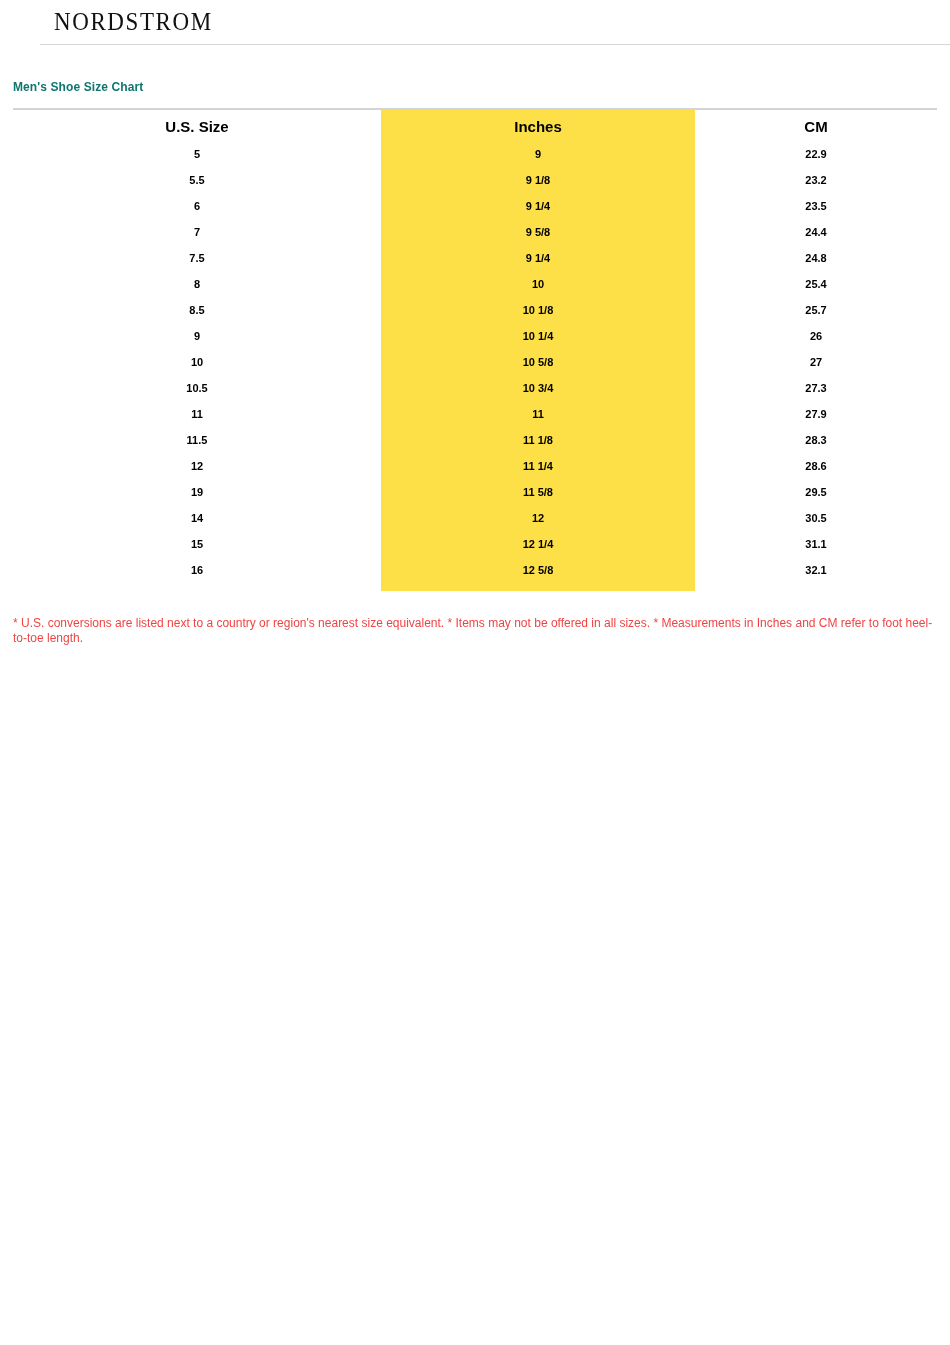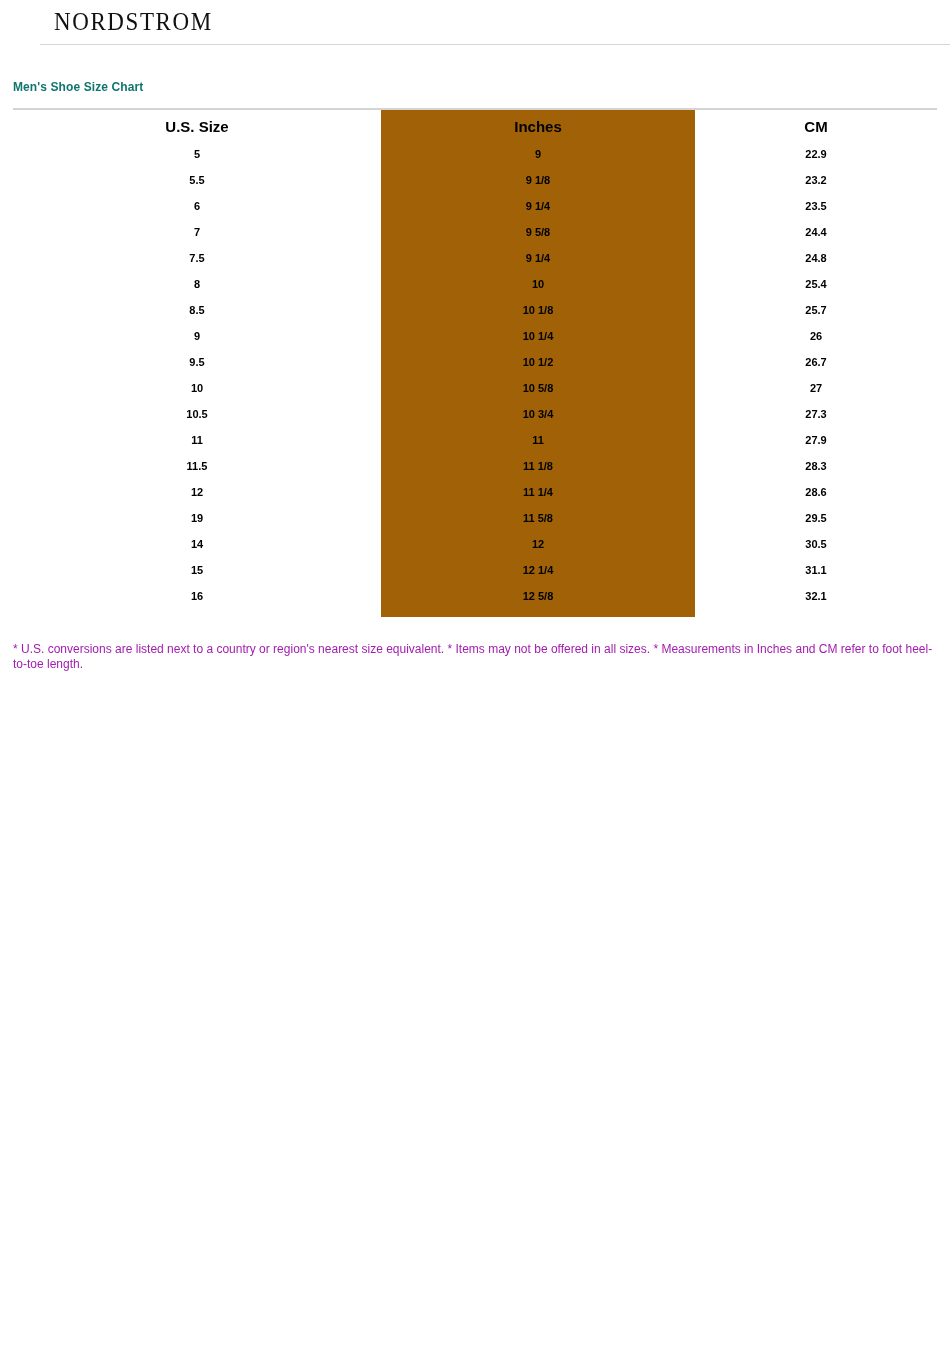--- a/index.html
+++ b/index.html
@@ -75,28 +75,28 @@
   .size-table td {
     font-size: 11px;
     font-weight: bold;
     text-align: center;
     padding: 0;
     height: 26px;
     line-height: 26px;
     color: #000000;
     border: none;
   }
-  .col-highlight { background: #a16207; }
+  .col-highlight { background: #fde047; }
   .size-table tbody tr:last-child td { padding-bottom: 8px; height: 34px; }
 
   
   .footnote {
     font-size: 12px;
     line-height: 15px;
-    color: #a21caf;
+    color: #ef4444;
     padding-top: 13px;
     max-width: 924px;
   }
 </style>
 </head>
 <body>
 
 <div class="site-header">
   <div class="brand-logo">NORDSTROM</div>
 </div>
@@ -153,25 +153,20 @@
           <td>8.5</td>
           <td class="col-highlight">10 1/8</td>
           <td>25.7</td>
         </tr>
         <tr>
           <td>9</td>
           <td class="col-highlight">10 1/4</td>
           <td>26</td>
         </tr>
         <tr>
-          <td>9.5</td>
-          <td class="col-highlight">10 1/2</td>
-          <td>26.7</td>
-        </tr>
-        <tr>
           <td>10</td>
           <td class="col-highlight">10 5/8</td>
           <td>27</td>
         </tr>
         <tr>
           <td>10.5</td>
           <td class="col-highlight">10 3/4</td>
           <td>27.3</td>
         </tr>
         <tr>

